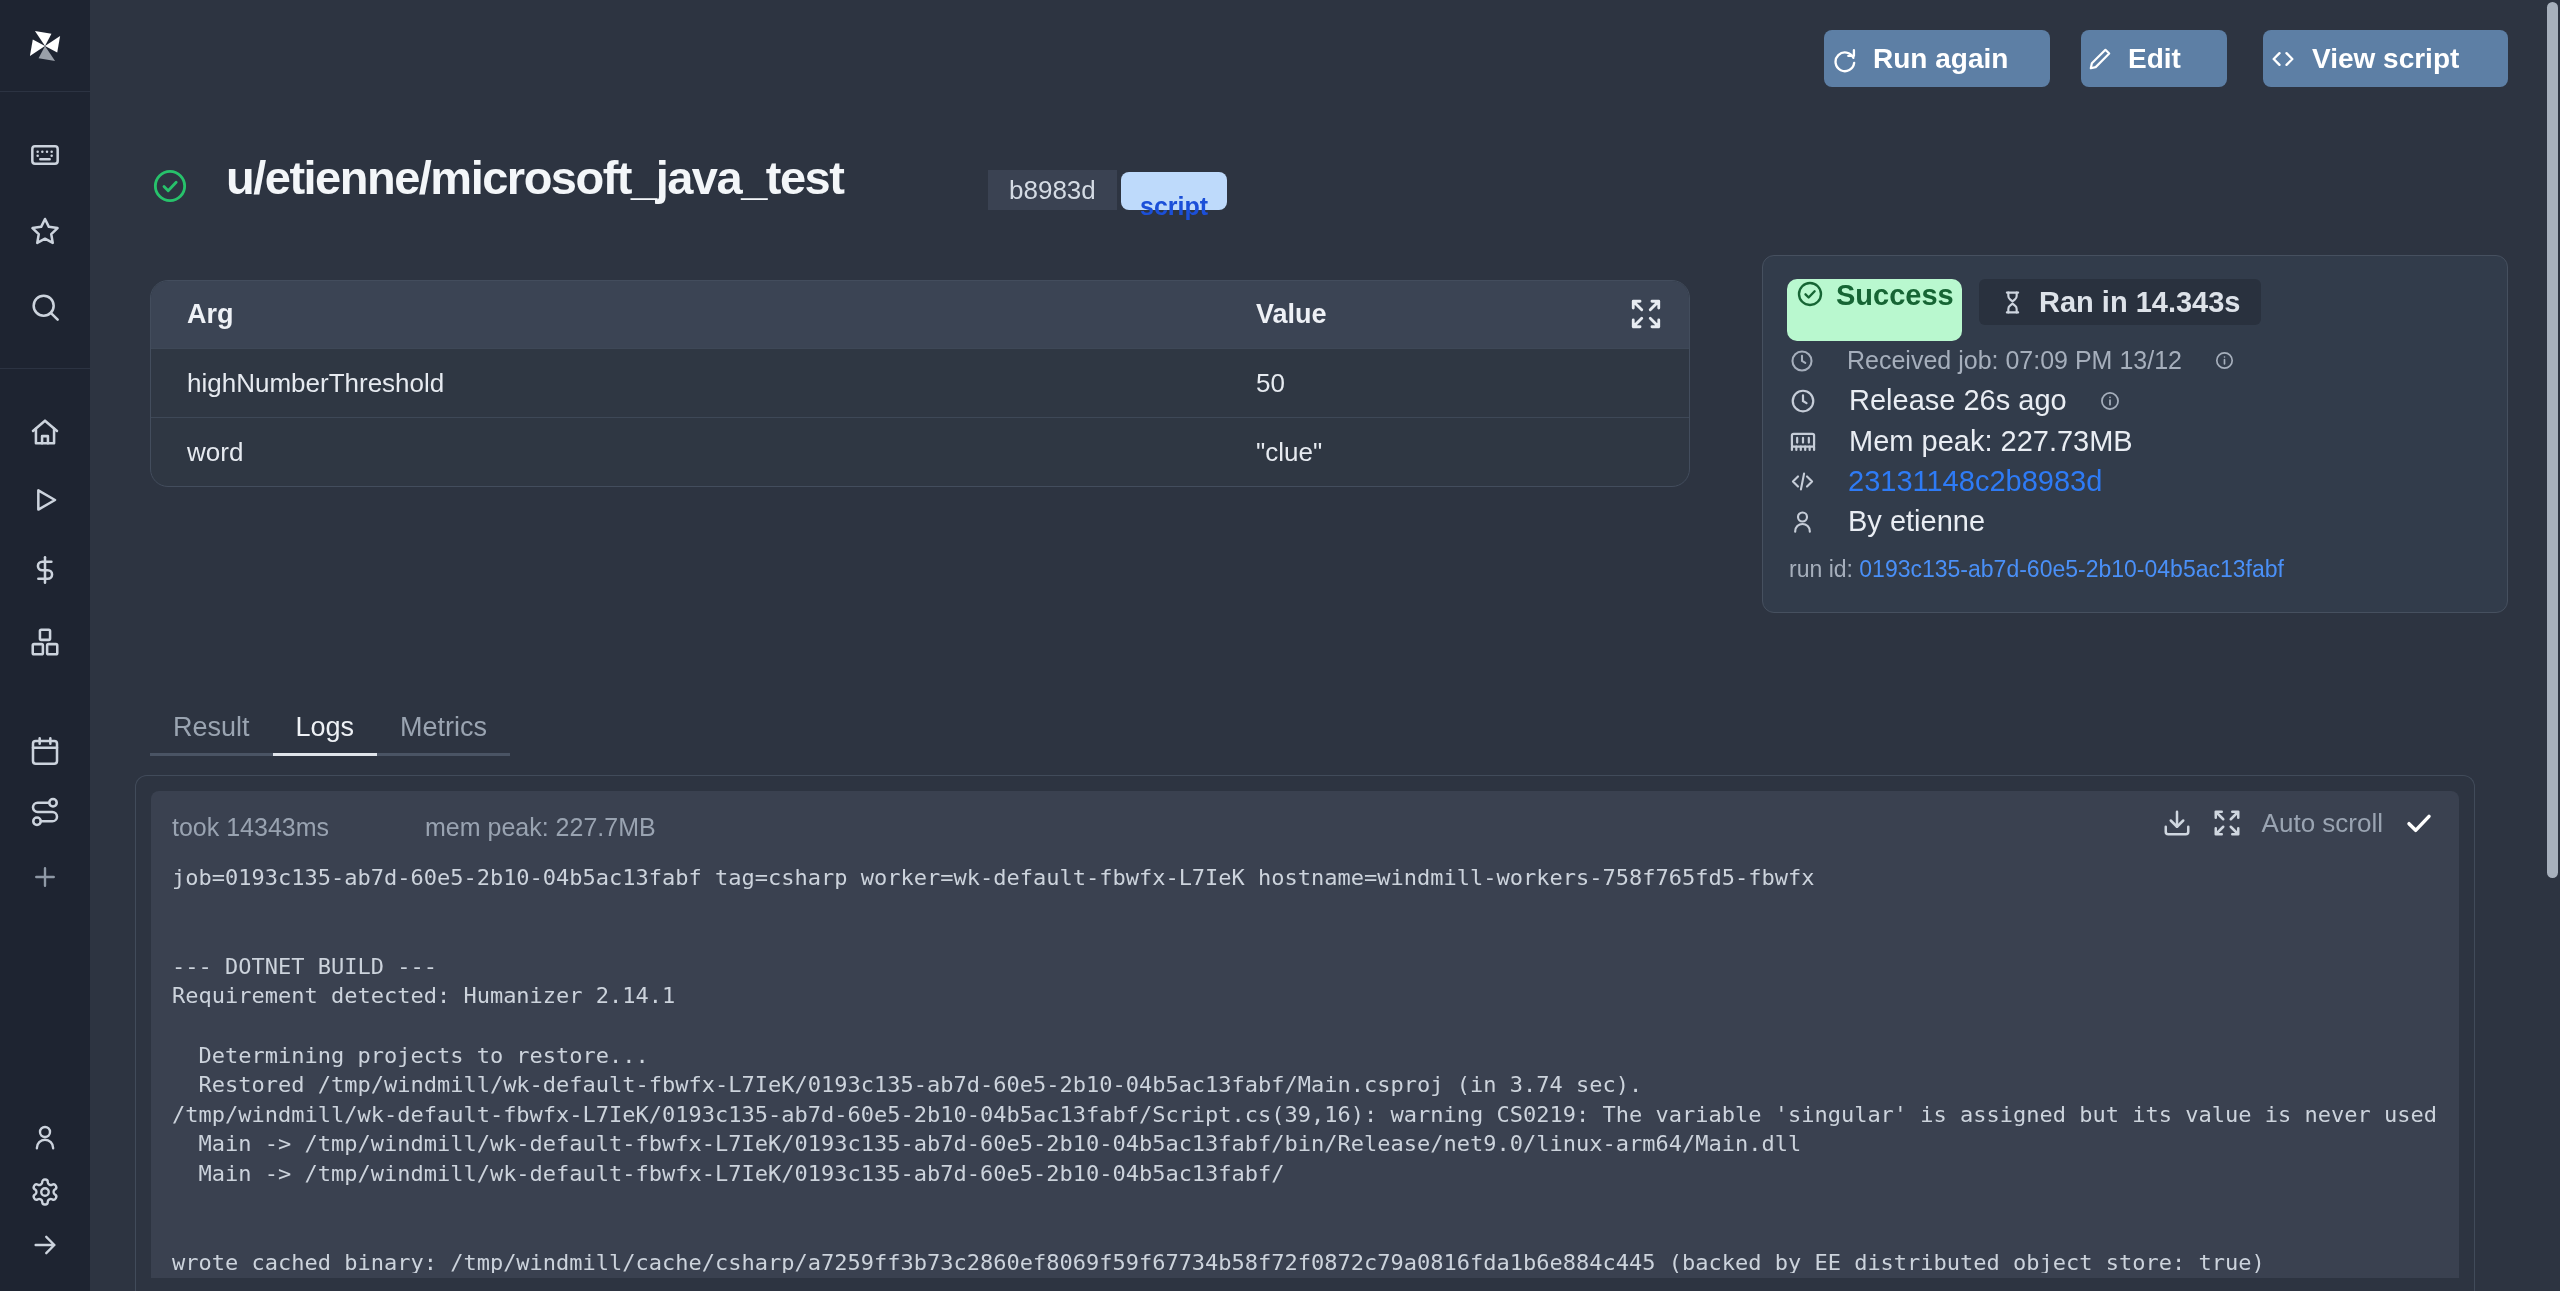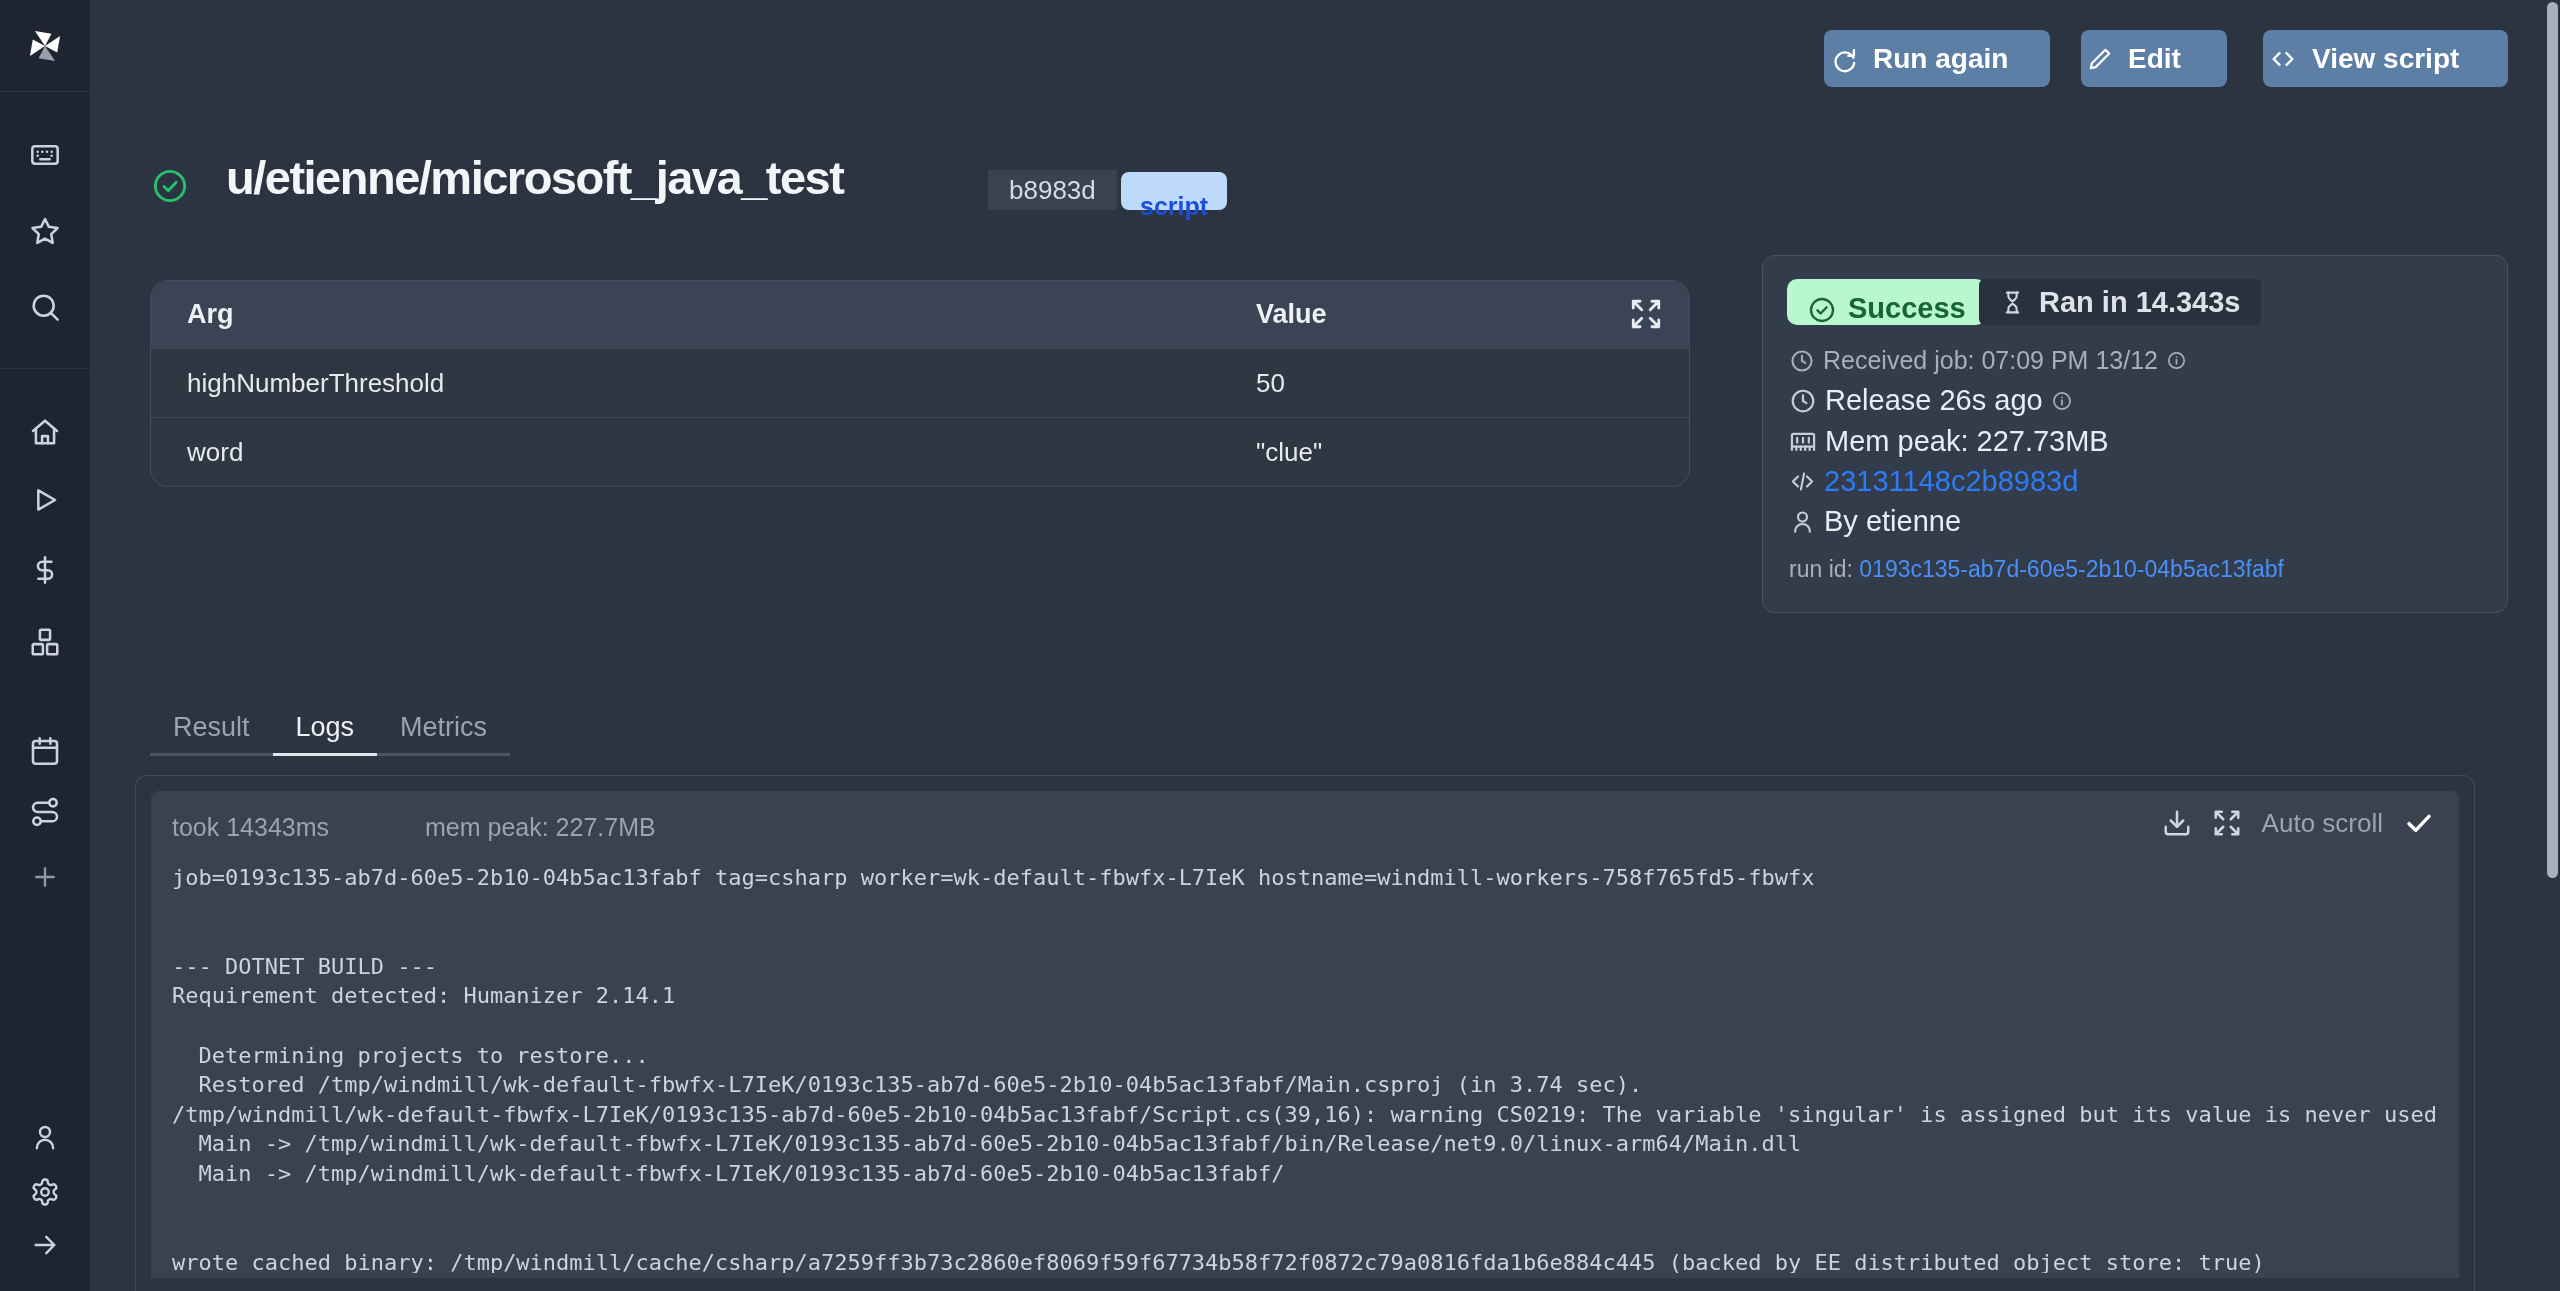--- a/index.html
+++ b/index.html
@@ -38,27 +38,27 @@
   .args-head .col-arg { margin-left:36px; font-size:27px; font-weight:600; color:#eef1f6; }
   .args-head .col-value { position:absolute; left:1105px; font-size:27px; font-weight:600; color:#eef1f6; }
   .args-head .expand-btn { position:absolute; right:26px; top:16px; color:#e8ecf2; cursor:pointer; }
   .args-row { position:relative; height:69px; border-top:1px solid #3e4857; }
   .args-row .cell-arg { position:absolute; left:36px; top:50%; transform:translateY(-50%); font-size:26px; color:#e6eaf0; }
   .args-row .cell-value { position:absolute; left:1105px; top:50%; transform:translateY(-50%); font-size:26px; color:#e6eaf0; }
 
   
   .status-panel { position:absolute; left:1762px; top:255px; width:746px; height:358px;
                   background:#323c4b; border:1px solid #46505f; border-radius:12px; }
-  .success-badge { position:absolute; left:24px; top:23px; height:46px; padding:0 20px; background:#b9f8cf;
-                   border-radius:10px; display:flex; align-items:flex-end; gap:11px;
+  .success-badge { position:absolute; left:24px; top:23px; height:62px; padding:0 8px; background:#b9f8cf;
+                   border-radius:10px; display:flex; align-items:flex-start; gap:11px;
                    color:#166534; font-size:29px; font-weight:600; }
   .ran-chip { position:absolute; left:216px; top:23px; height:46px; padding:0 20px; background:#29313e;
               border-radius:6px; display:flex; align-items:center; gap:13px;
               color:#dde2e9; font-size:29px; font-weight:600; }
-  .info-row { position:absolute; left:26px; display:flex; align-items:center; gap:8px; }
+  .info-row { position:absolute; left:26px; display:flex; align-items:center; gap:32px; }
   .info-row .txt-dim { font-size:25px; color:#a6afbc; }
   .info-row .txt { font-size:29px; color:#e9edf3; }
   .info-row .ic { color:#c6cdd8; }
   .info-row .ic-dim { color:#a6afbc; }
   a.link { color:#2e7bf6; text-decoration:none; cursor:pointer; }
   .runid-row { position:absolute; left:26px; top:300px; font-size:23px; color:#a6afbc; }
   .runid-row a { color:#4a90f8; }
 
   
   .tabs { position:absolute; left:150px; top:702px; display:flex; }

